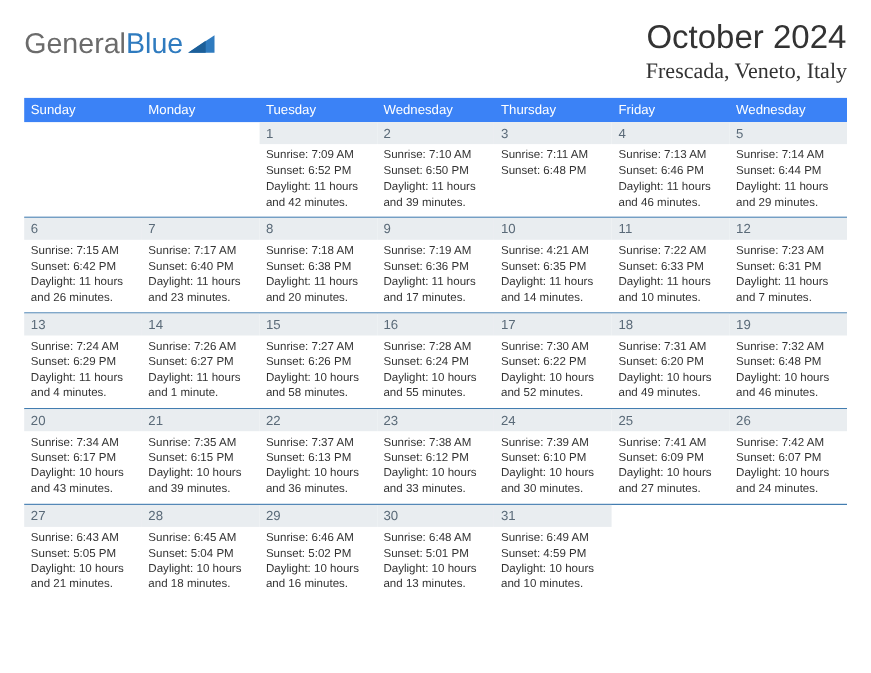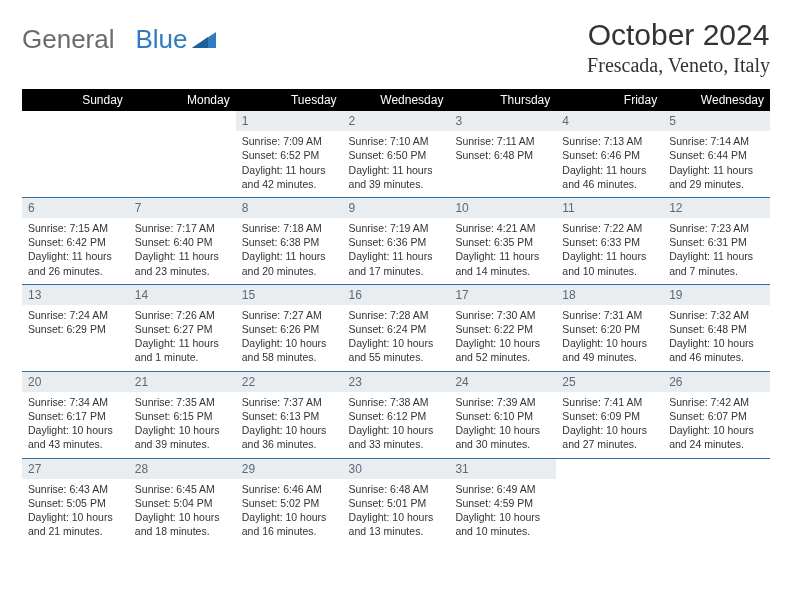--- a/index.html
+++ b/index.html
@@ -21,21 +21,21 @@
     display: flex;
     align-items: center;
     gap: 2px;
     padding-top: 6px;
   }
   .logo-text {
     font-size: 26px;
     font-weight: 400;
     color: #6b6b6b;
   }
-  .logo-text .blue { color: #2f7bbf; font-weight: 500; padding-left: 21px; }
+  .logo-text .blue { color: #2f7bbf; font-weight: 500; }
   .logo-mark {
     width: 26px; height: 20px;
     margin-left: 2px;
   }
   .title-block { text-align: center; }
   .month-title {
     font-size: 30px;
     color: #333;
     font-weight: 400;
   }
@@ -44,24 +44,23 @@
     color: #333;
     margin-top: 2px;
     font-family: Liberation Serif, serif;
   }
   .calendar {
     width: 100%;
     border-collapse: collapse;
   }
   .day-header {
     display: flex;
-    background: #000000;
+    background: #3b82f6;
     color: #ffffff;
     font-size: 12px;
-    text-align: right;
   }
   .day-header div {
     flex: 1;
     padding: 4px 6px;
     font-weight: 400;
   }
   .week {
     display: flex;
     border-top: 1px solid #2f6fa8;
   }
@@ -223,20 +222,21 @@
             <div class="line">Daylight: 11 hours and 7 minutes.</div>
           </div>
         </div>
       </div>
       <div class="week">
         <div class="cell">
           <div class="daynum">13</div>
           <div class="cell-body">
             <div class="line">Sunrise: 7:24 AM</div>
             <div class="line">Sunset: 6:29 PM</div>
+            <div class="line">Daylight: 11 hours and 4 minutes.</div>
           </div>
         </div>
         <div class="cell">
           <div class="daynum">14</div>
           <div class="cell-body">
             <div class="line">Sunrise: 7:26 AM</div>
             <div class="line">Sunset: 6:27 PM</div>
             <div class="line">Daylight: 11 hours and 1 minute.</div>
           </div>
         </div>

